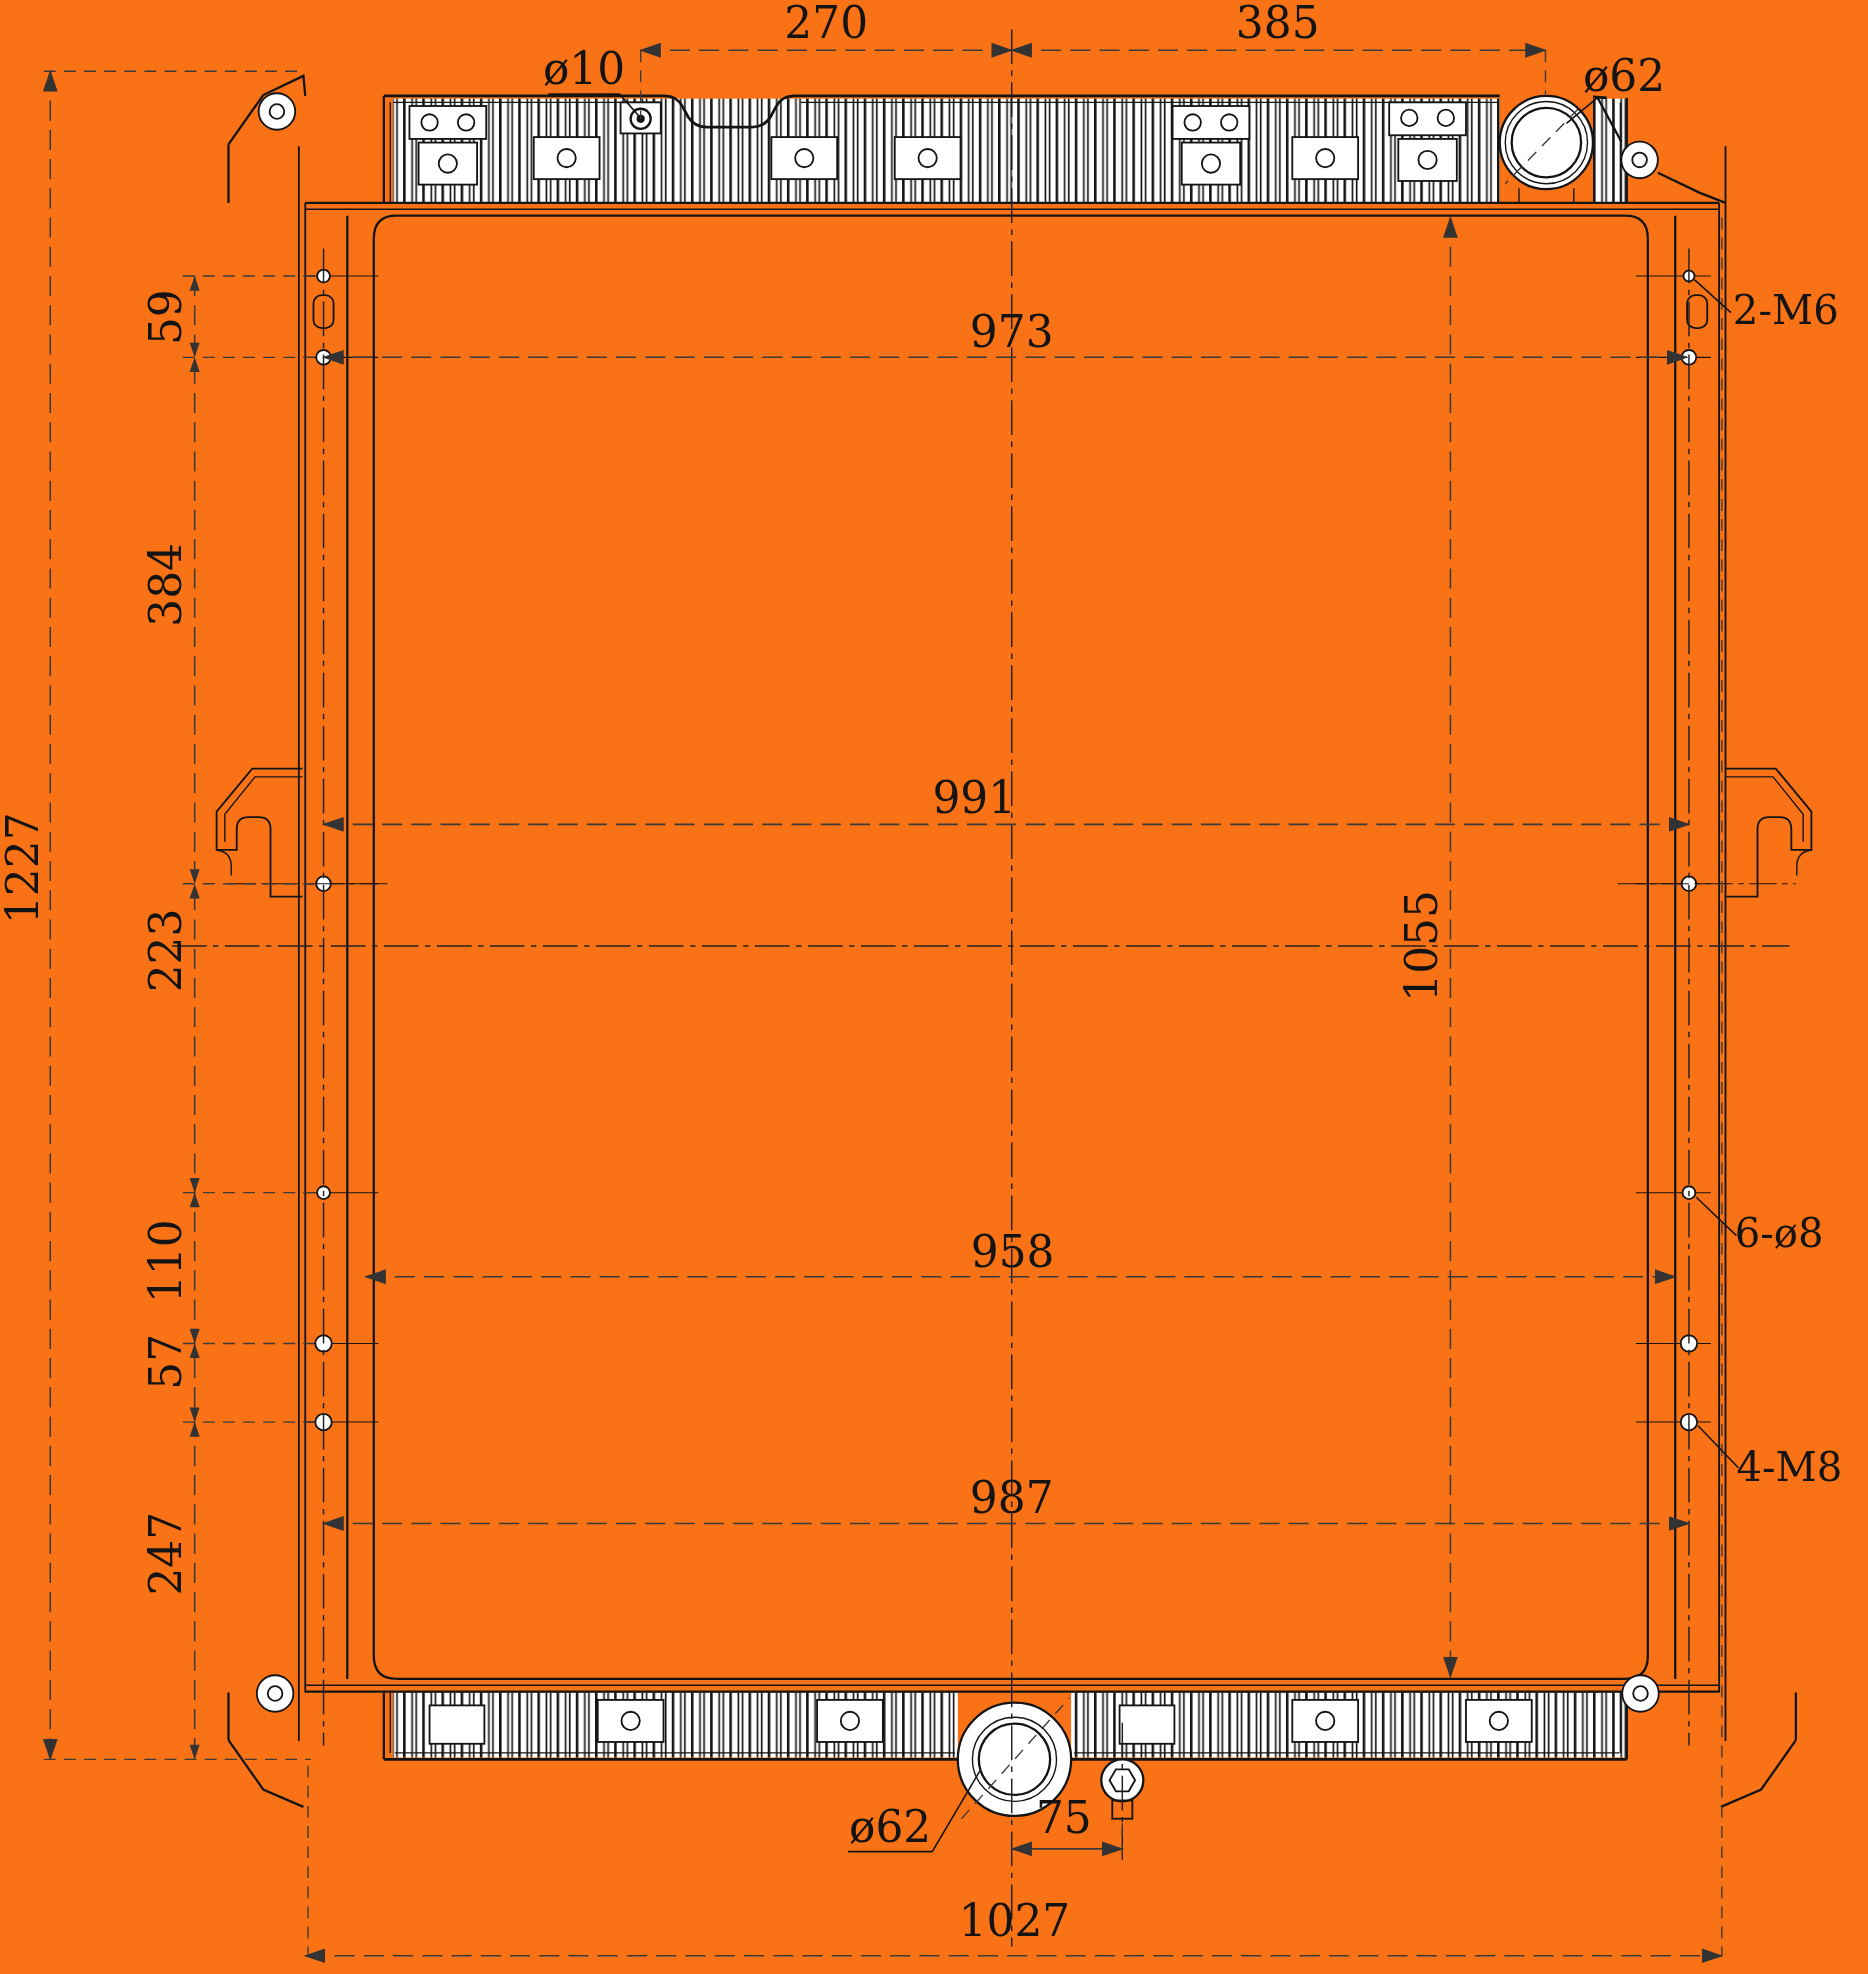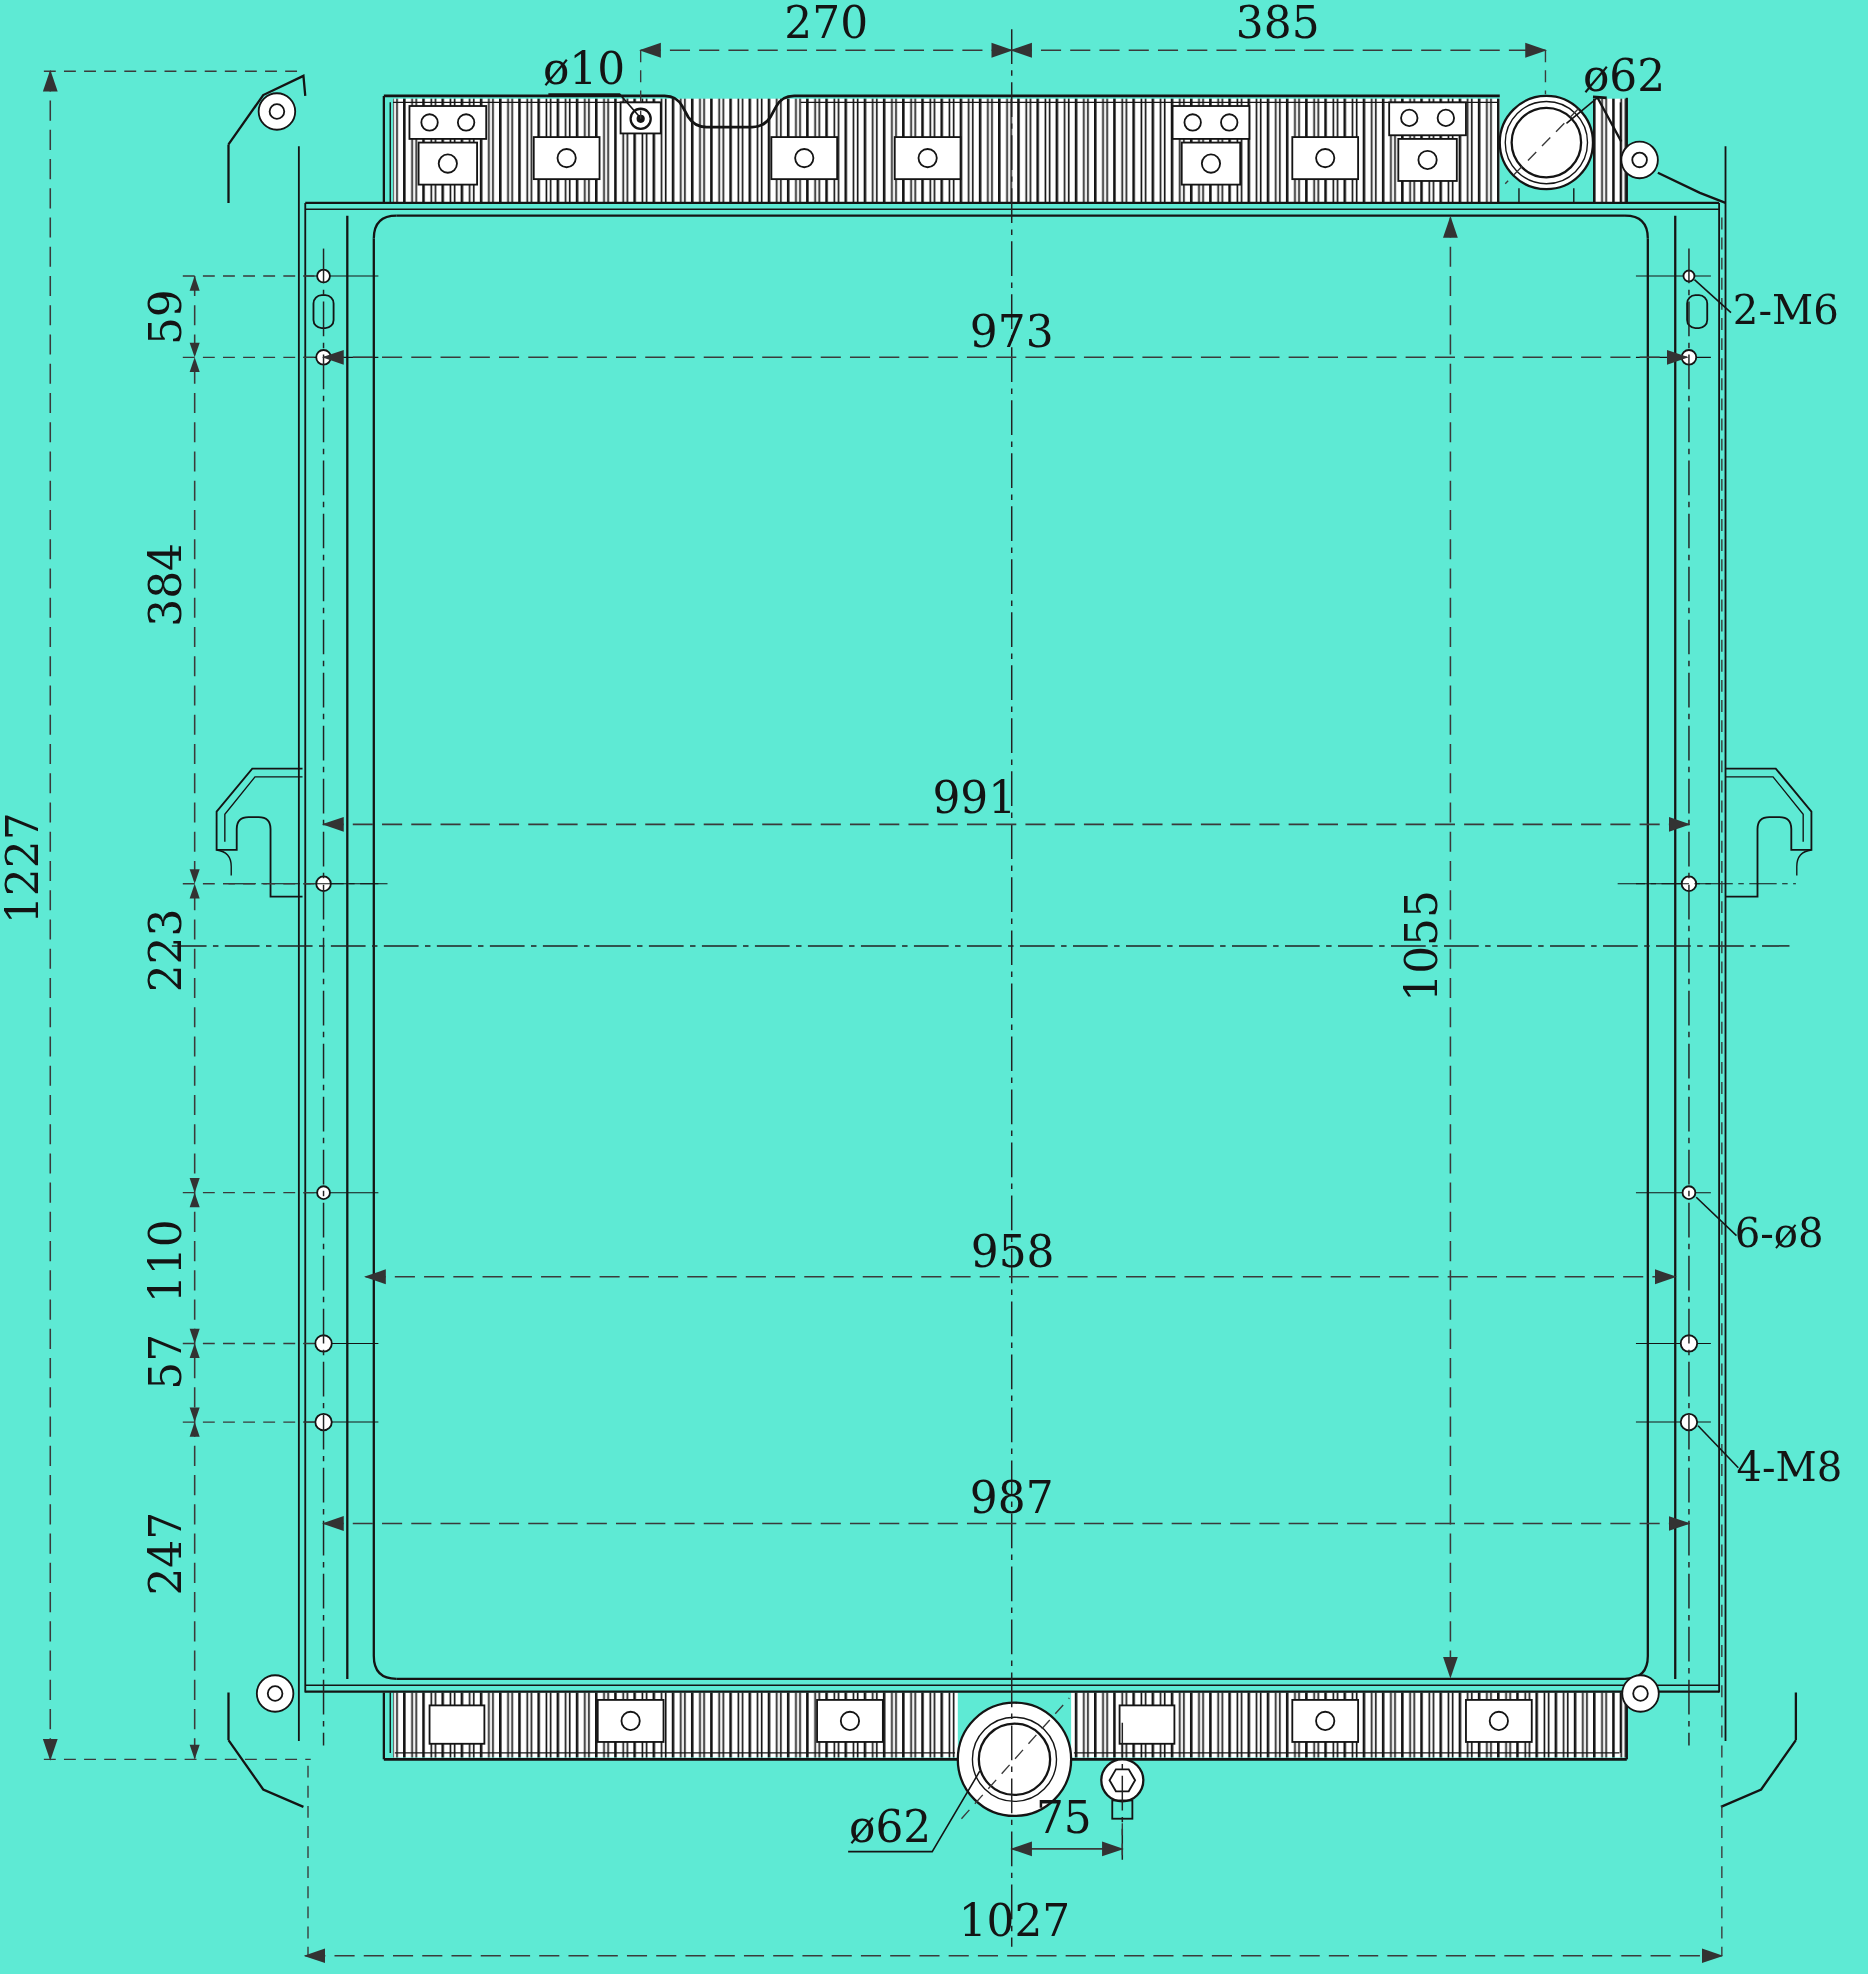--- a/index.html
+++ b/index.html
@@ -1,16 +1,16 @@
 <!DOCTYPE html>
 <html style="font-size:14.6px"><head>
 <meta charset="utf-8">
 <style>
   html,body{margin:0;padding:0;background:#ffffff;}
-  #stage{width:1869px;height:1975px;position:relative;background:#5eead4;}
+  #stage{width:1869px;height:1975px;position:relative;background:#f97316;}
   svg{display:block;}
   svg text{font-family:"DejaVu Serif","Liberation Serif",serif;font-size:48px;fill:#141414;}
   svg text.small{font-size:44px;}
   .g3{stroke:#141414;stroke-width:3;fill:none;stroke-linecap:butt;}
   .g25{stroke:#141414;stroke-width:2.5;fill:none;}
   .g2{stroke:#141414;stroke-width:2;fill:none;}
   .g15{stroke:#141414;stroke-width:1.5;fill:none;}
   .g12{stroke:#141414;stroke-width:1.2;fill:none;}
   .w{fill:#ffffff;stroke:#141414;stroke-width:2;}
   .w25{fill:#ffffff;stroke:#141414;stroke-width:2.5;}

